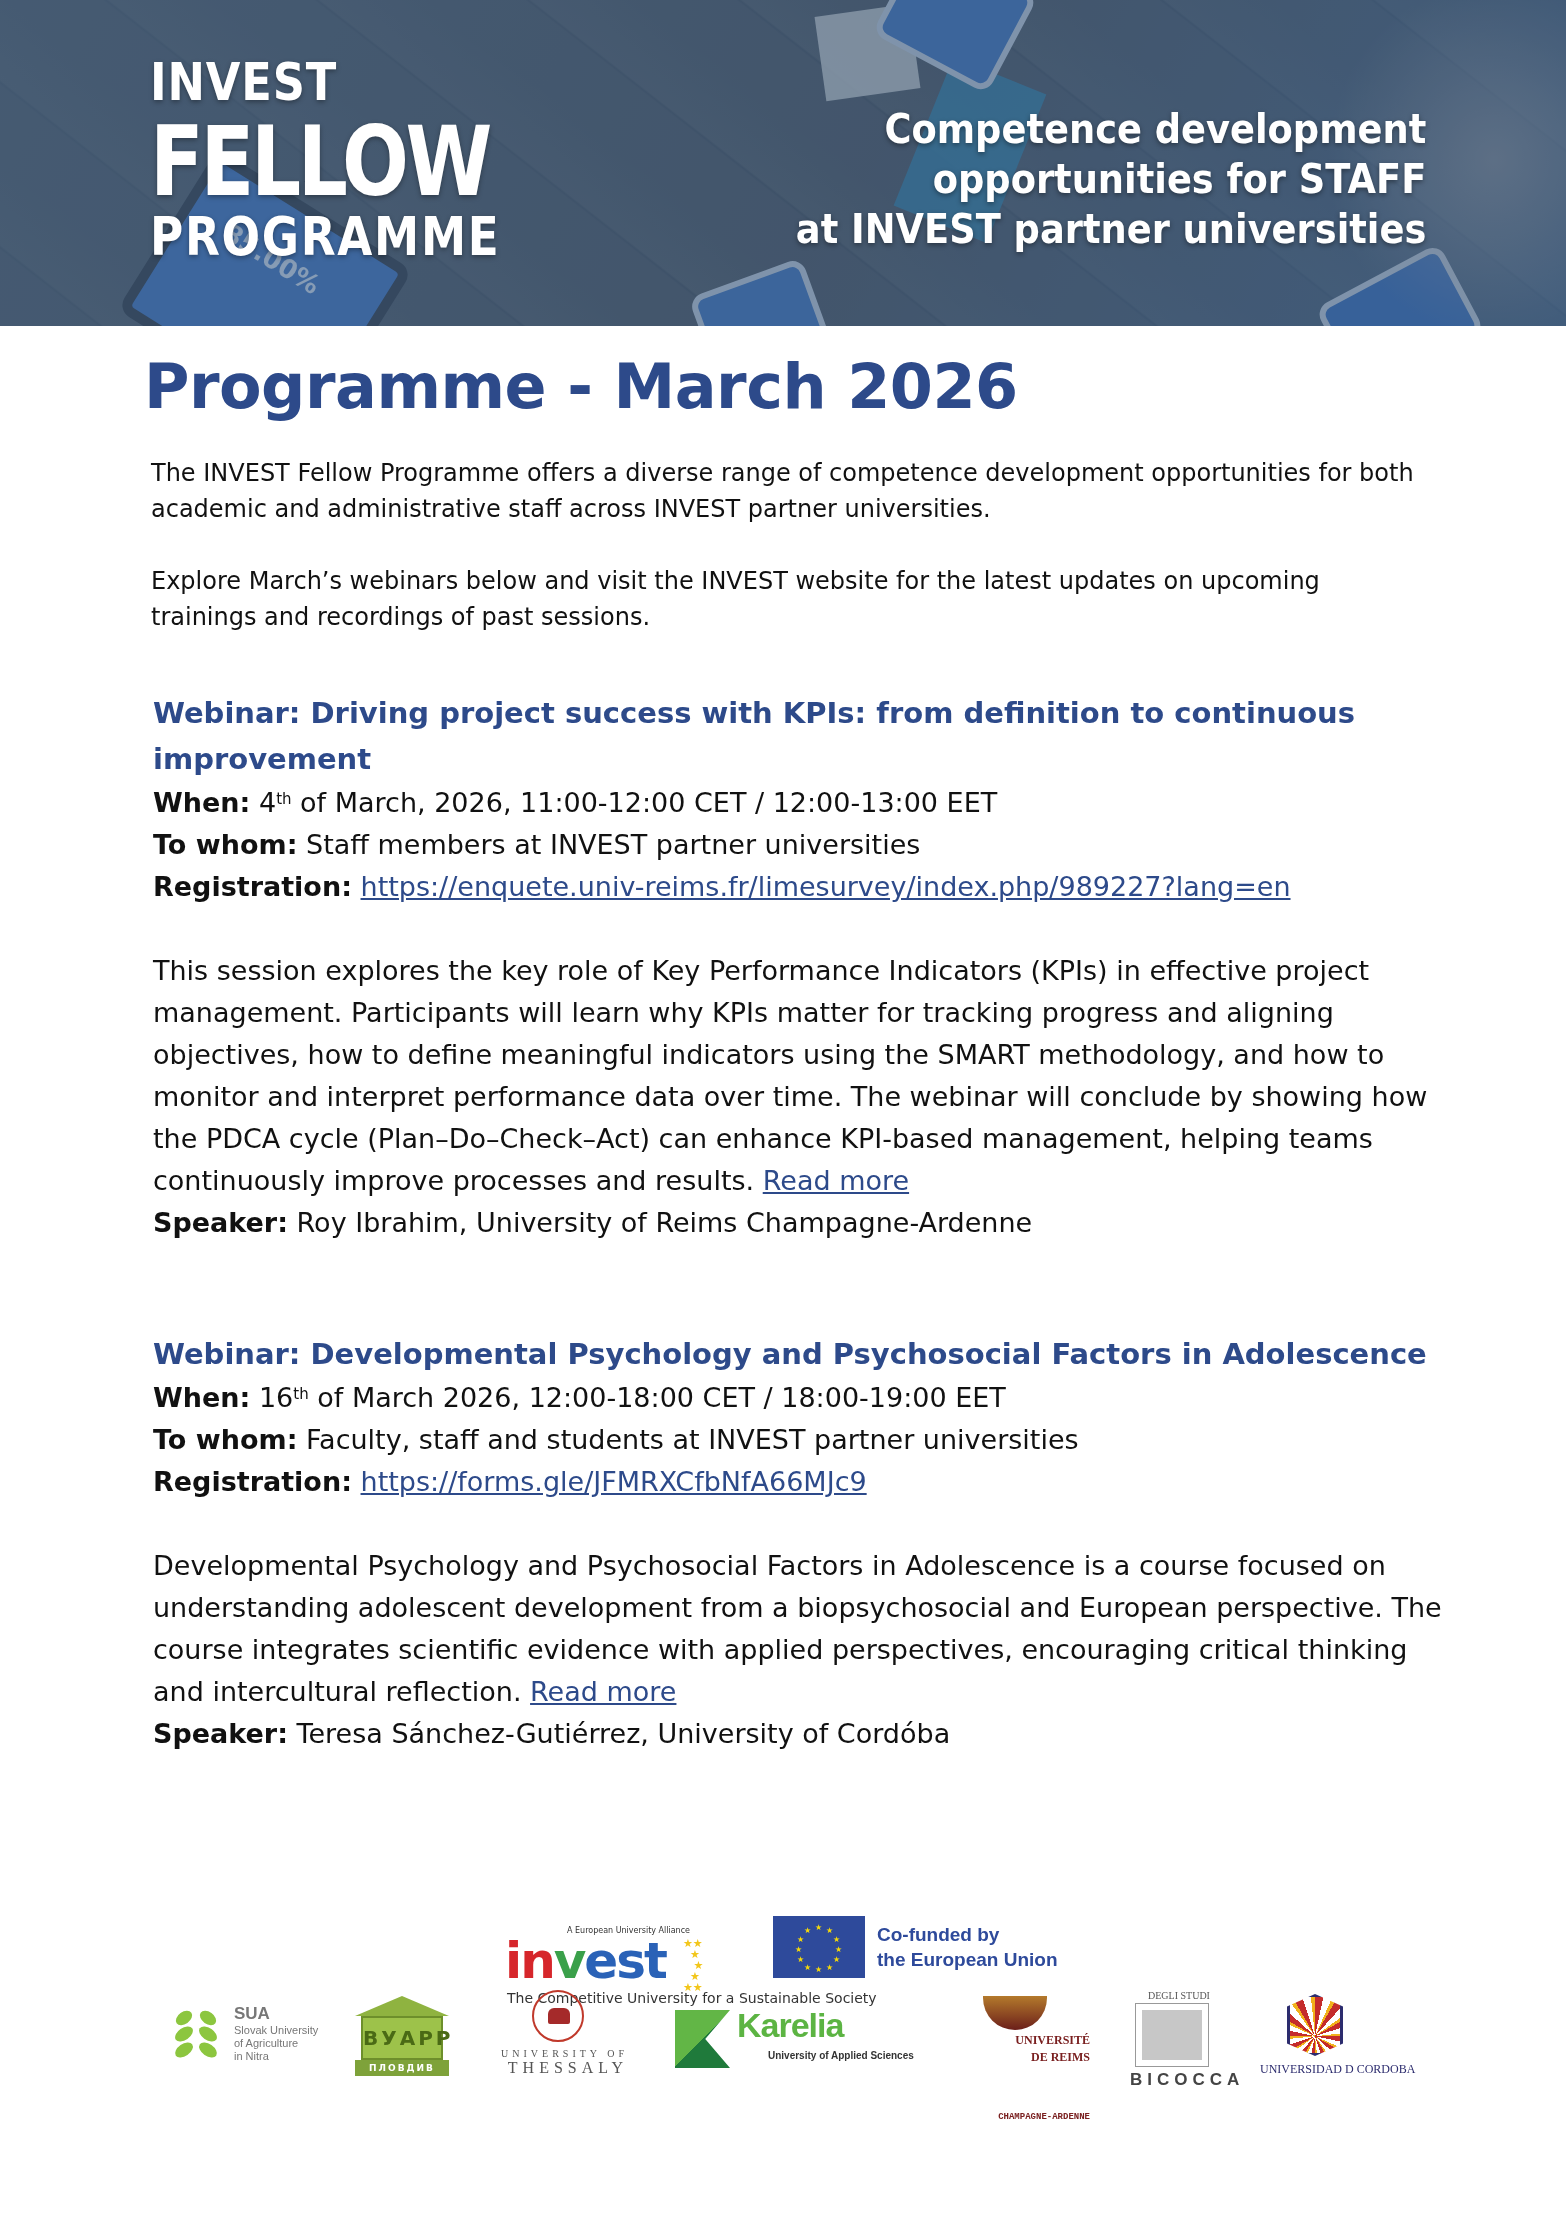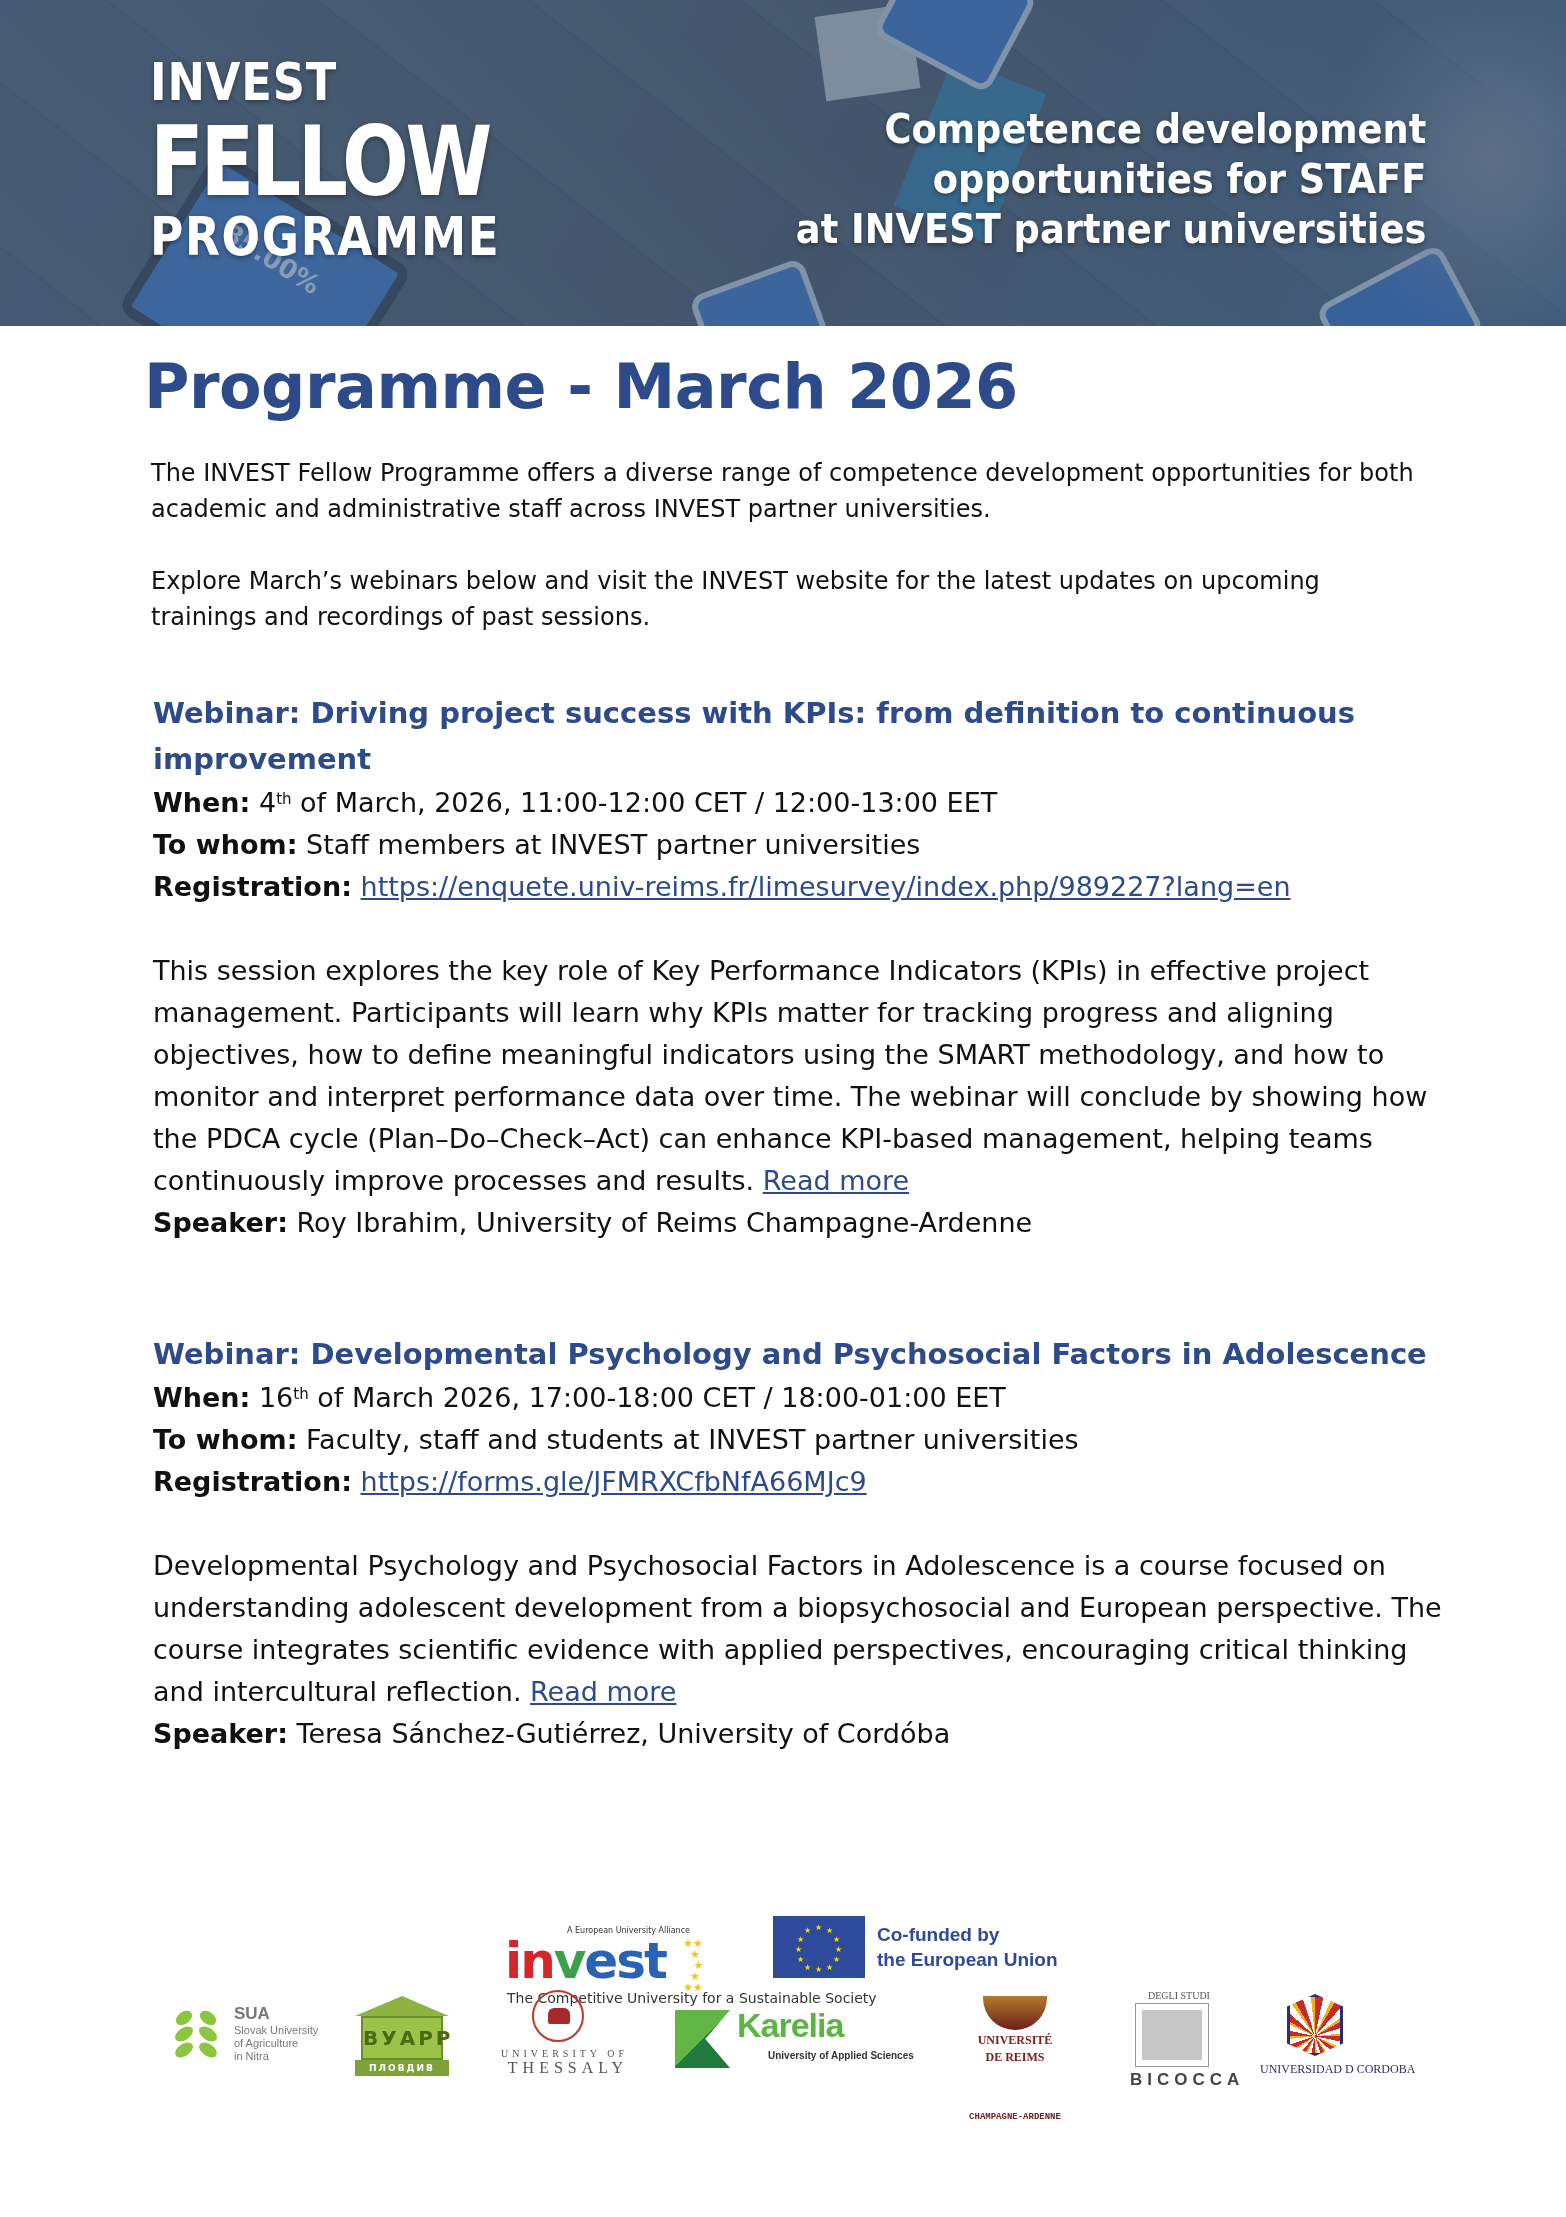--- a/index.html
+++ b/index.html
@@ -84,21 +84,21 @@
   .thessaly .seal { width: 52px; height: 52px; border-radius: 50%; border: 2px solid #c0392b; margin: 0 auto; position: relative; }
   .thessaly .seal::after { content:""; position:absolute; left: 14px; top: 16px; width: 22px; height: 16px; background: #a52a2a; border-radius: 6px 6px 2px 2px; }
   .thessaly .t1 { font-size: 10px; letter-spacing: 4px; color: #555; margin-top: 6px; font-family: "Liberation Serif", serif; white-space: nowrap; }
   .thessaly .t2 { font-size: 16px; letter-spacing: 5px; color: #555; font-family: "Liberation Serif", serif; white-space: nowrap; }
 
   .karelia { left: 505px; top: 20px; width: 215px; height: 60px; }
   .karelia .k { position:absolute; left: 0; top: 0; width: 55px; height: 58px; background: linear-gradient(135deg, #62b646 50%, #1f7a3b 50%); clip-path: polygon(0 0, 100% 0, 55% 50%, 100% 100%, 0 100%); }
   .karelia .name { position:absolute; left: 62px; top: -4px; font-size: 34px; font-weight: bold; color: #5cb443; letter-spacing: -1px; font-family: "Liberation Sans", sans-serif; }
   .karelia .sub { position:absolute; left: 62px; top: 40px; font-size: 10px; font-weight: bold; color: #333; white-space: nowrap; font-family: "Liberation Sans", sans-serif; padding-left: 31px; }
 
-  .reims { left: 770px; top: 6px; width: 150px; height: 85px; text-align: center; }
+  .reims { left: 770px; top: 6px; width: 150px; height: 85px; text-align: right; }
   .reims .cup { width: 64px; height: 34px; margin: 0 auto; border-radius: 0 0 32px 32px; background: linear-gradient(180deg, #b47a2c, #6b1f1a); position: relative; }
   .reims .t { font-family: "Liberation Serif", serif; color: #7a2020; font-size: 12px; line-height: 13px; font-weight: bold; margin-top: 4px; }
   .reims .t2 { font-family: Liberation Mono, monospace; color: #7a2020; font-size: 9px; line-height: 11px; font-weight: bold; white-space: nowrap; margin-top: 48px; }
 
   .bicocca { left: 958px; top: 0; width: 95px; height: 100px; }
   .bicocca .box { position:absolute; left: 8px; top: 14px; width: 72px; height: 62px; background: #c7c7c7; border: 6px solid #ffffff; outline: 1px solid #999; }
   .bicocca .top { position:absolute; left: 20px; top: 0; font-size: 10px; color: #555; font-family: "Liberation Serif", serif; white-space: nowrap; }
   .bicocca .bottom { position:absolute; left: 2px; top: 80px; font-size: 17px; letter-spacing: 5px; color: #444; font-weight: bold; font-family: "Liberation Sans", sans-serif; }
 
   .cordoba { left: 1090px; top: 4px; width: 110px; height: 92px; text-align:center; }
@@ -161,21 +161,21 @@
   <div class="row">
     <b>Speaker:</b>
     <span>Roy Ibrahim, University of Reims Champagne-Ardenne</span>
   </div>
 </section>
 
 <section class="webinar webinar-2">
   <h2>Webinar: Developmental Psychology and Psychosocial Factors in Adolescence</h2>
   <div class="row">
     <b>When:</b>
-    <span>16</span><sup>th</sup><span> of March 2026, 17:00-18:00 CET / 18:00-01:00 EET</span>
+    <span>16</span><sup>th</sup><span> of March 2026, 12:00-18:00 CET / 18:00-19:00 EET</span>
   </div>
   <div class="row">
     <b>To whom:</b>
     <span>Faculty, staff and students at INVEST partner universities</span>
   </div>
   <div class="row">
     <b>Registration:</b>
     <a href="#">https://forms.gle/JFMRXCfbNfA66MJc9</a>
   </div>
   <div class="desc">

